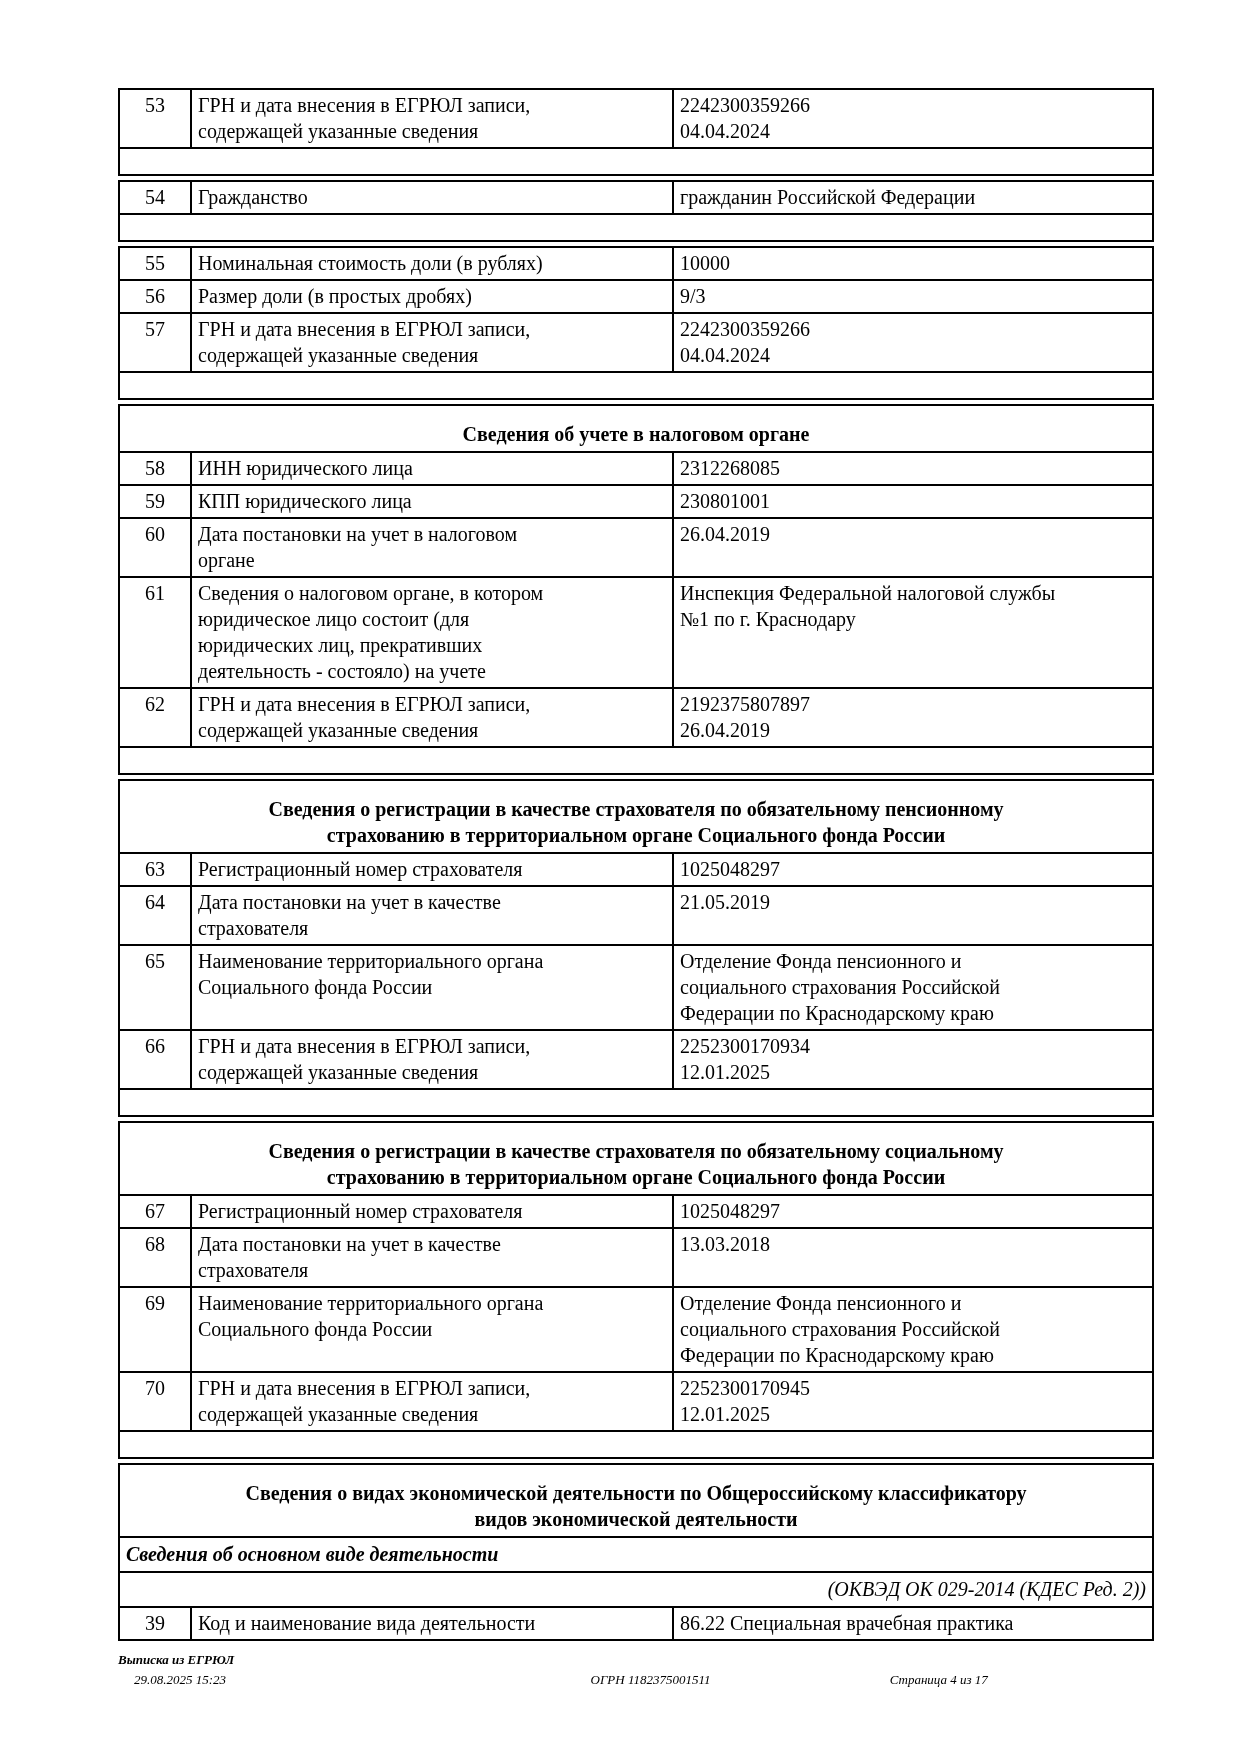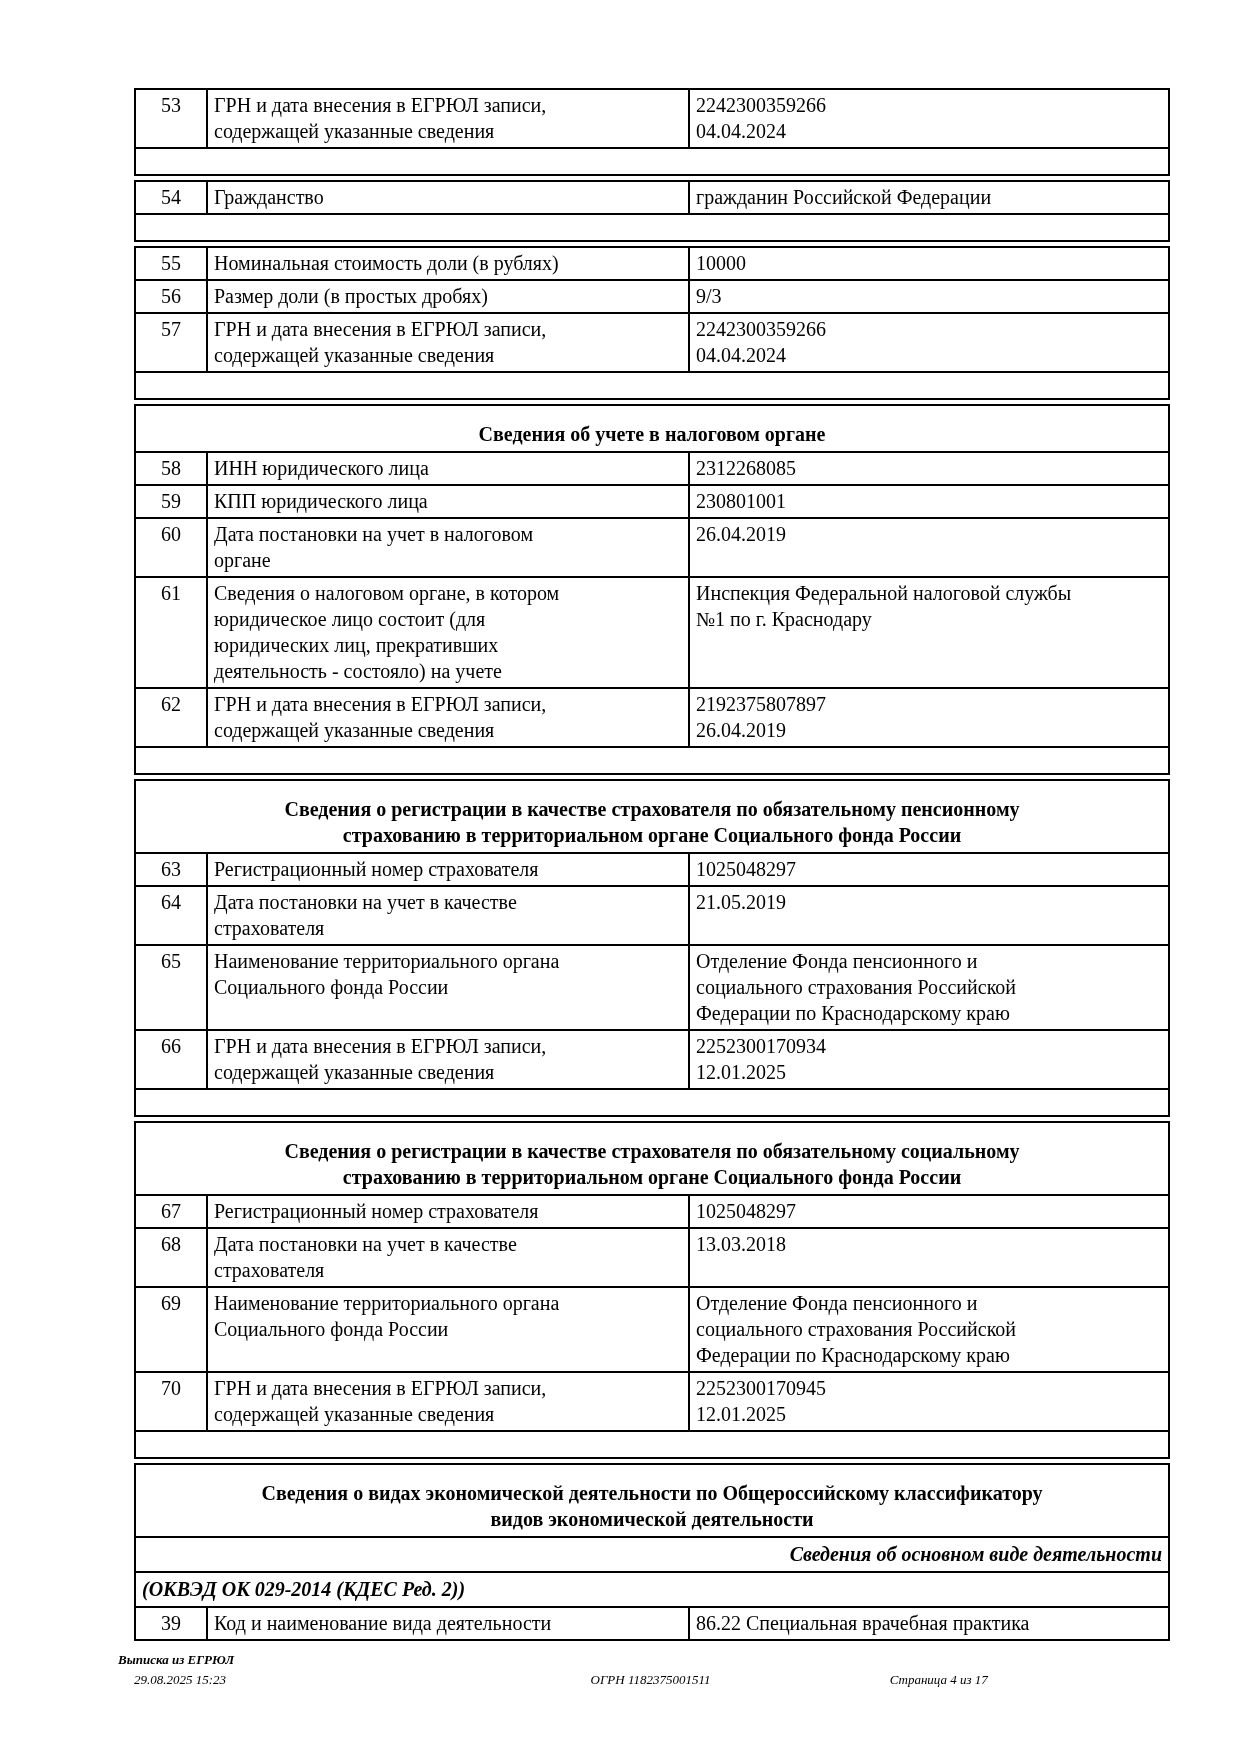--- a/index.html
+++ b/index.html
@@ -1,29 +1,29 @@
 <!DOCTYPE html>
 <html><head>
 <meta charset="utf-8">
 <style>
   html,body{margin:0;padding:0;background:#ffffff;}
   .page{position:relative;width:1240px;height:1755px;background:#ffffff;overflow:hidden;
         font-family:"Liberation Serif",serif;color:#000;}
-  .doc{position:absolute;left:118px;top:88px;width:1034px;margin-left:16px;}
+  .doc{position:absolute;left:118px;top:88px;width:1034px;}
   table.block{border-collapse:collapse;table-layout:fixed;width:1034px;margin:0 0 4px 0;}
   col.c-num{width:72px;}
   col.c-lbl{width:482px;}
   col.c-val{width:480px;}
   td{border:2px solid #000;font-size:20px;line-height:26px;vertical-align:top;
      padding:2px 4px 3px 6px;overflow:hidden;}
   td.num{text-align:center;padding-left:2px;padding-right:2px;}
   td.lbl,td.val{white-space:pre;}
   td.hdr{font-weight:bold;text-align:center;white-space:pre-line;padding:15px 6px 4px 6px;}
-  td.hdr-bi{font-weight:bold;font-style:italic;text-align:right;padding:3px 6px 4px 6px;}
-  td.hdr-i{font-style:italic;text-align:left;padding:3px 6px 4px 6px;font-weight:bold;}
+  td.hdr-bi{font-weight:bold;font-style:italic;text-align:left;padding:3px 6px 4px 6px;}
+  td.hdr-i{font-style:italic;text-align:right;padding:3px 6px 4px 6px;}
   td.spacer{height:25px;padding:0;}
   .footer{position:absolute;left:118px;top:1650px;width:1049px;
           font-size:13px;line-height:20px;font-style:italic;}
   .footer-title{font-weight:bold;}
   .footer-line2{display:grid;grid-template-columns:1fr auto 1fr;align-items:baseline;margin-left:16px;}
   .footer-page{text-align:center;}
 </style>
 </head>
 <body>
 

